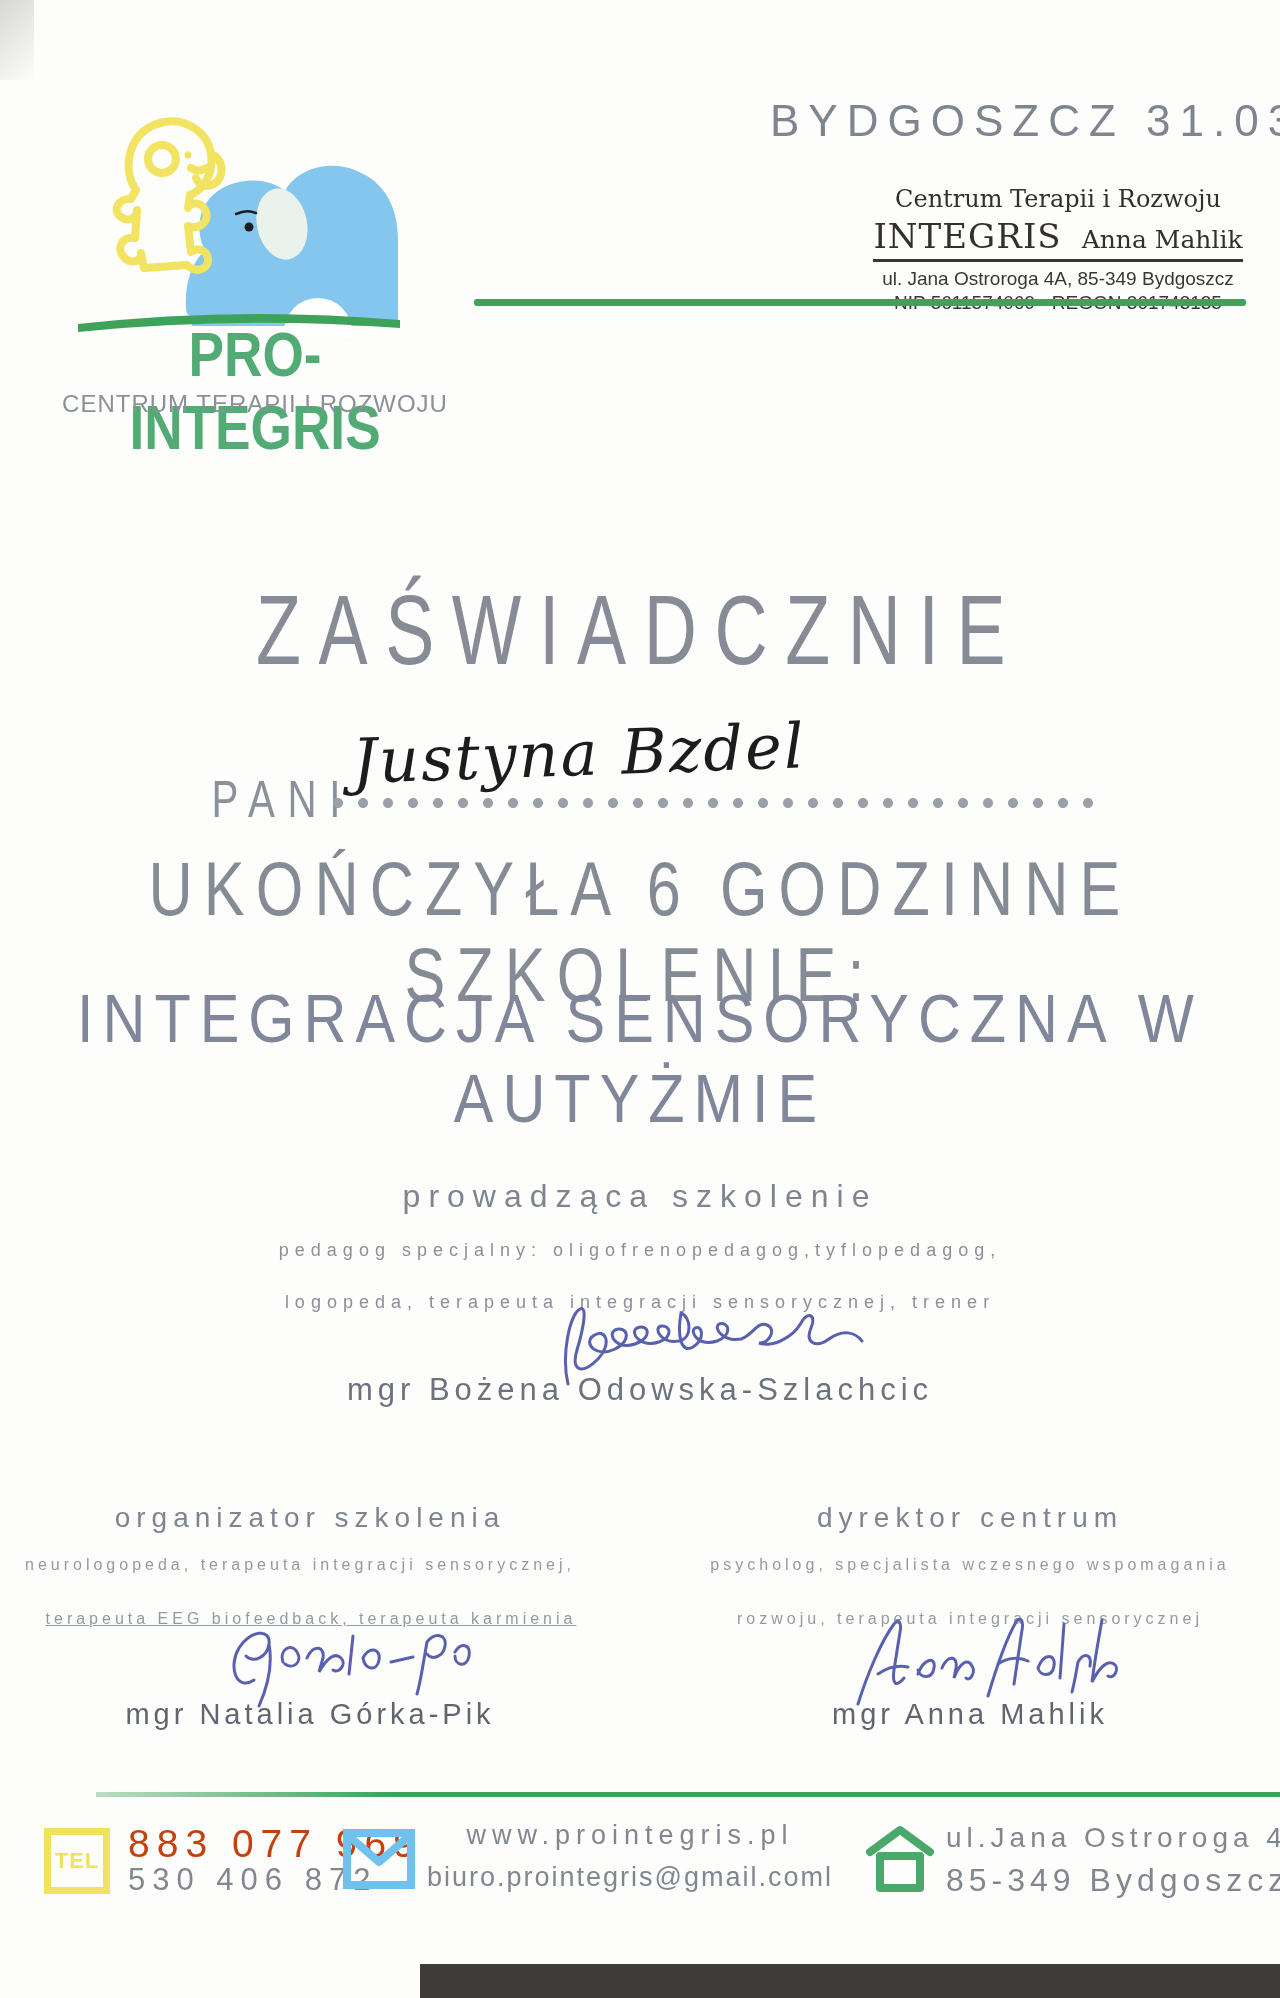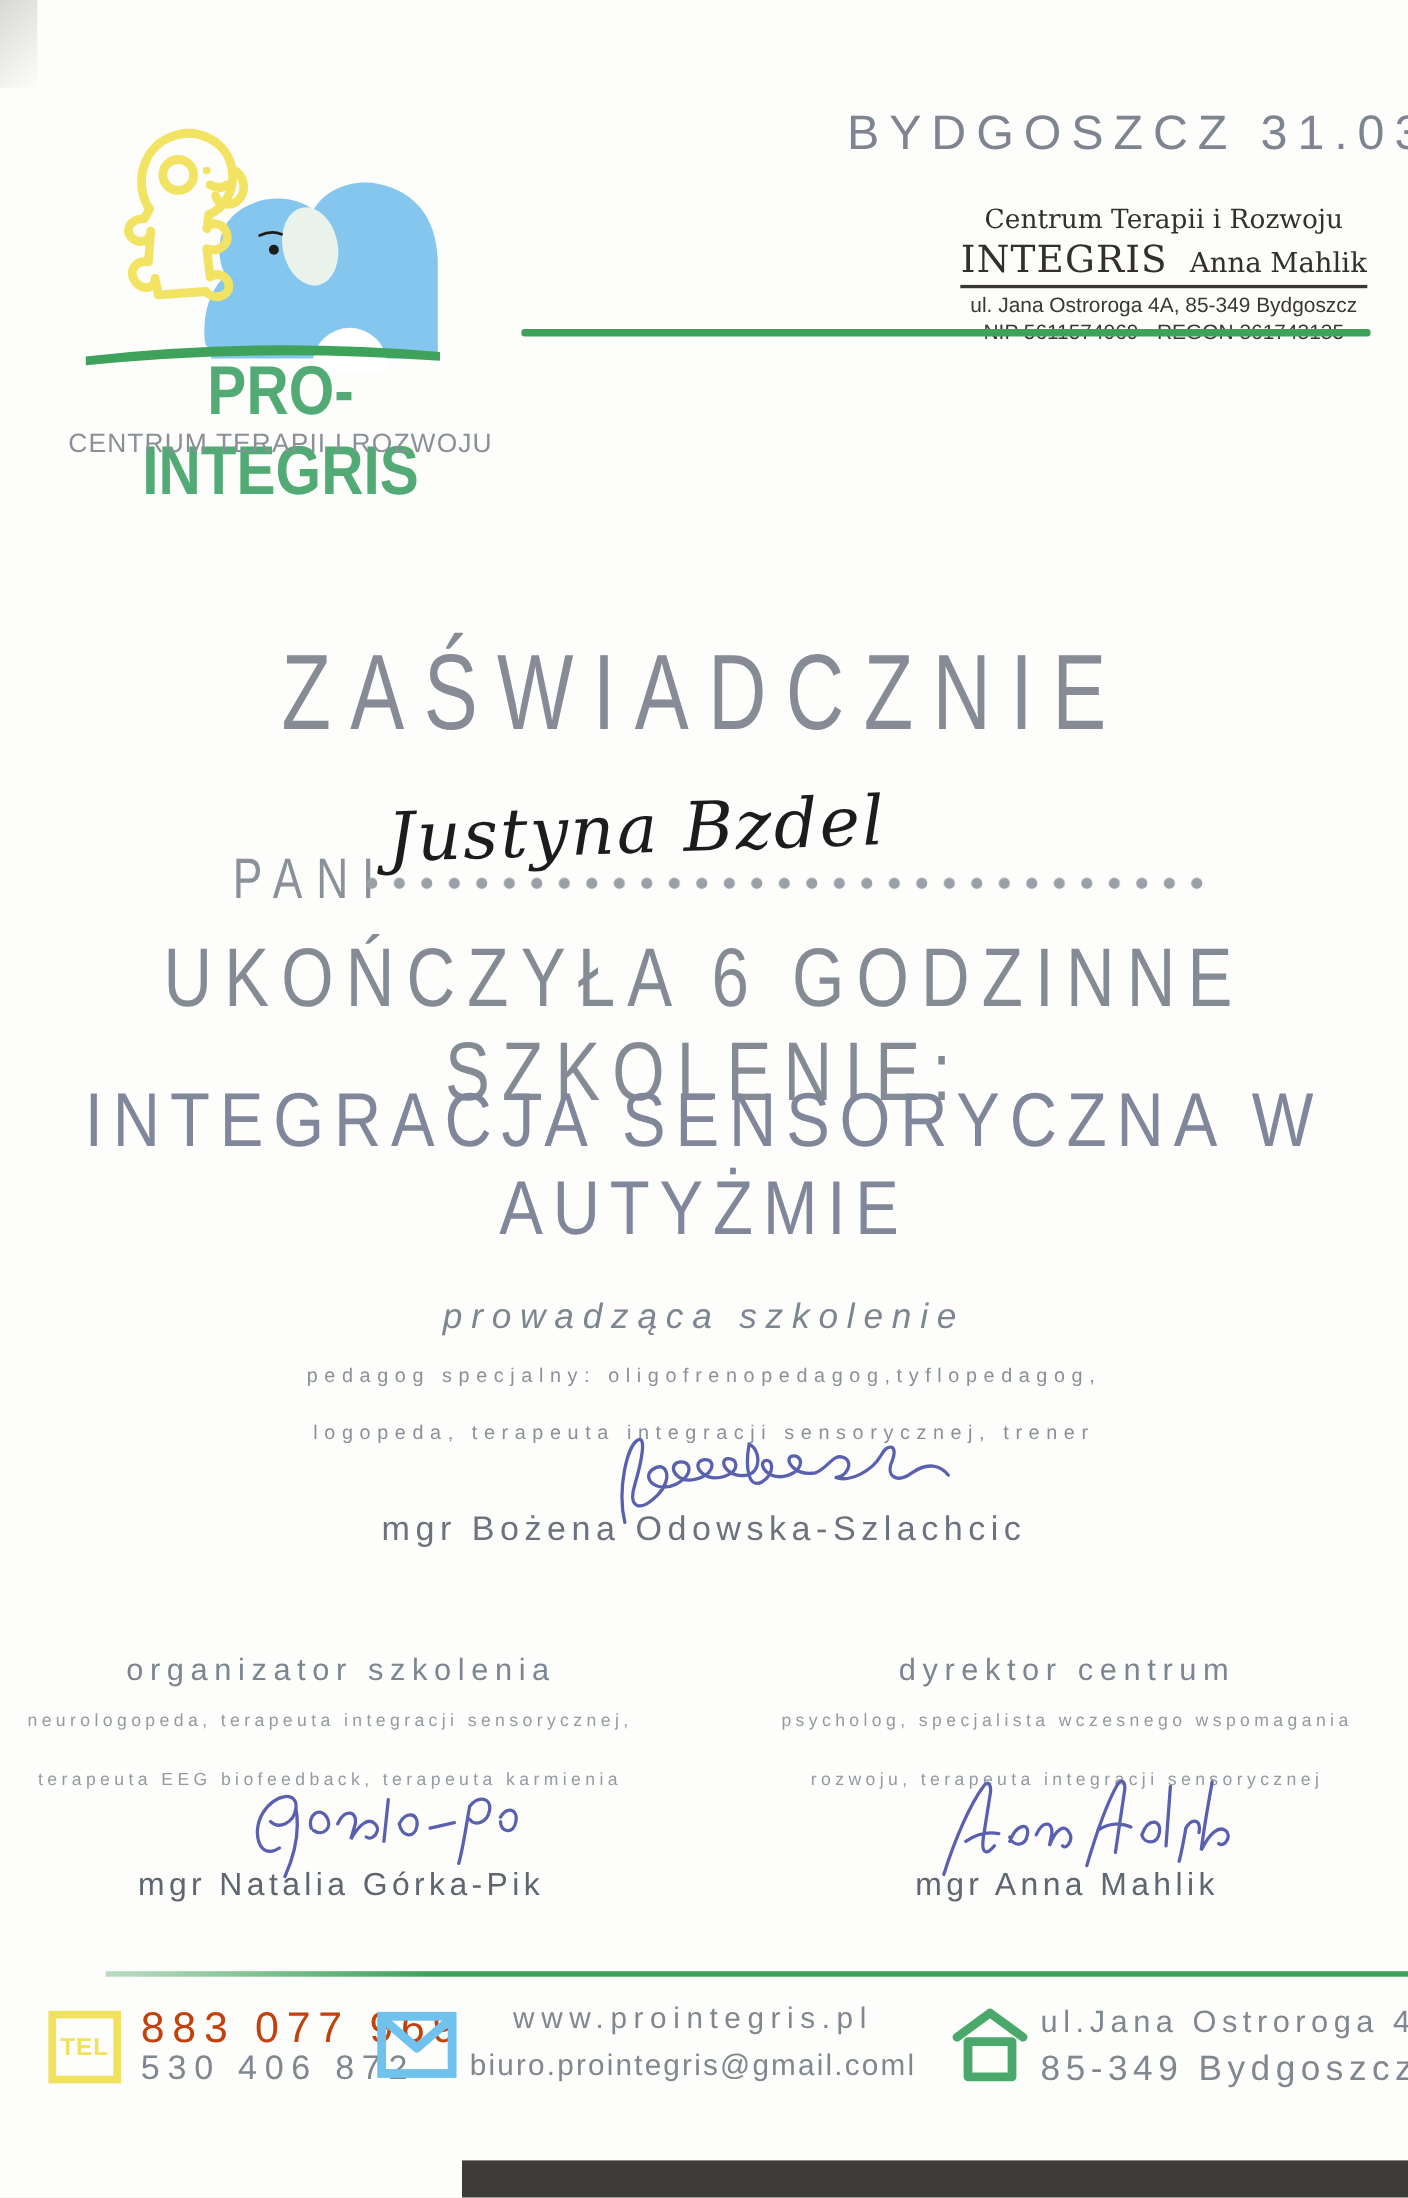--- a/index.html
+++ b/index.html
@@ -33,32 +33,32 @@
   #dotted-line{top:796px;left:332px;width:770px;height:14px;
      background-image:radial-gradient(circle at 6px 7px,#99a0a8 4.6px,rgba(0,0,0,0) 5.4px);
      background-size:25px 14px;background-repeat:repeat-x;}
   #recipient-name{top:716px;left:352px;width:520px;font-family:"DejaVu Serif",serif;font-style:italic;
      font-size:62px;color:#1c1c1e;transform:rotate(-2deg);letter-spacing:2px;white-space:nowrap;}
   #completion-line{top:850px;font-size:72px;letter-spacing:13px;color:#858b95;}
   #completion-line .cond{transform:scale(0.85,1.05);}
   #course-title{top:982px;font-size:66px;letter-spacing:10px;color:#81879a;}
   #course-title .cond{transform:scale(0.90,1.05);}
   
-  #trainer-role{top:1178px;font-size:32px;letter-spacing:8px;color:#7d8590;font-style:italic;}
+  #trainer-role{top:1178px;font-size:32px;letter-spacing:8px;color:#7d8590;}
   #trainer-q1{top:1240px;font-size:18px;letter-spacing:6px;color:#8a9099;}
   #trainer-q2{top:1292px;font-size:18px;letter-spacing:6px;color:#8a9099;}
   #trainer-sig{top:1296px;left:552px;}
   #trainer-name{top:1372px;font-size:31px;letter-spacing:5px;color:#6c737e;}
   
   .col-role{font-size:28px;letter-spacing:6px;color:#7d8590;}
   .col-q{font-size:16px;letter-spacing:4px;color:#949aa2;}
   .col-name{font-size:29px;letter-spacing:4px;color:#5f6670;}
   #org-role{top:1502px;left:20px;width:580px;text-align:center;}
   #org-q1{top:1556px;left:0px;width:600px;text-align:center;}
-  #org-q2{top:1610px;left:0px;width:600px;text-align:center;}
+  #org-q2{top:1610px;left:11px;width:600px;text-align:center;text-decoration:underline;}
   #org-sig{top:1622px;left:222px;}
   #org-name{top:1698px;left:20px;width:580px;text-align:center;}
   #dir-role{top:1502px;left:690px;width:560px;text-align:center;}
   #dir-q1{top:1556px;left:660px;width:620px;text-align:center;}
   #dir-q2{top:1610px;left:660px;width:620px;text-align:center;}
   #dir-sig{top:1612px;left:838px;}
   #dir-name{top:1698px;left:690px;width:560px;text-align:center;}
   
   #footer-line{top:1792px;left:96px;width:1184px;height:5px;
      background:linear-gradient(to right,rgba(62,162,90,.35),#3ea25a 25%,#3ea25a);}

